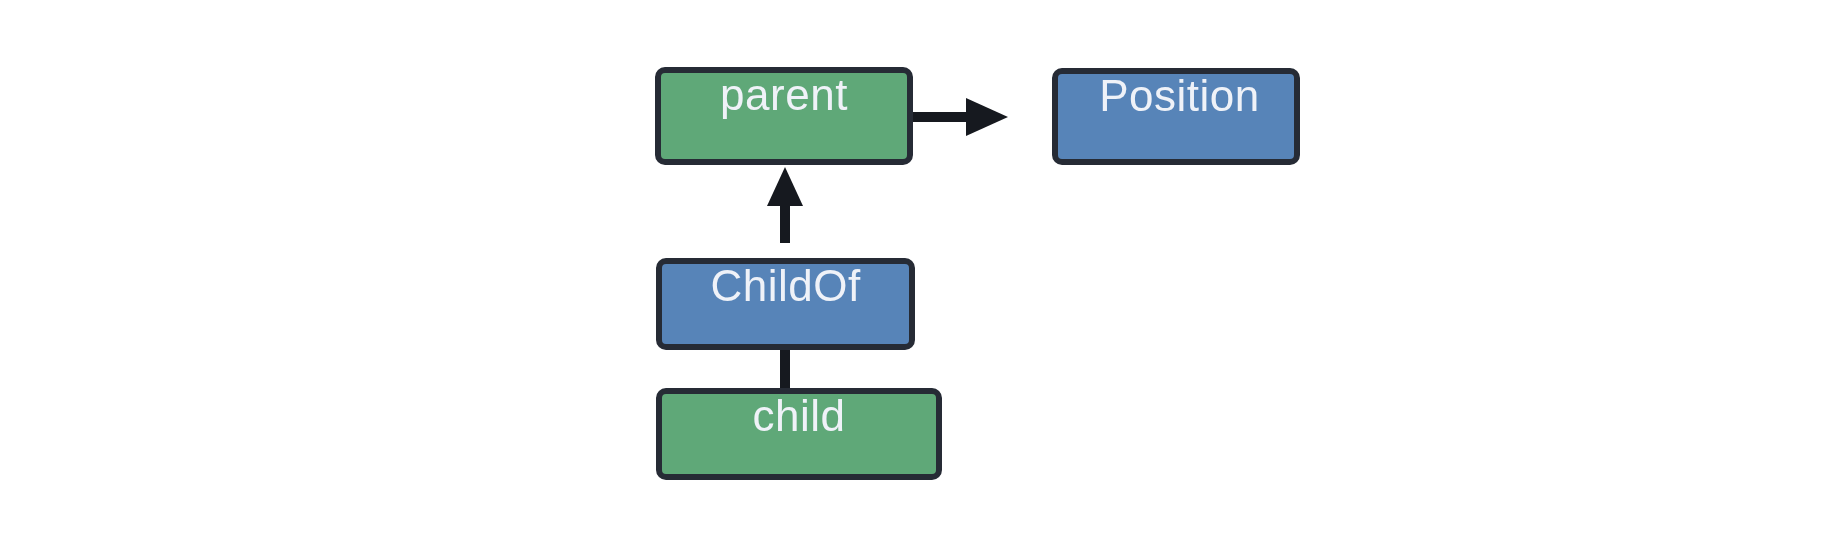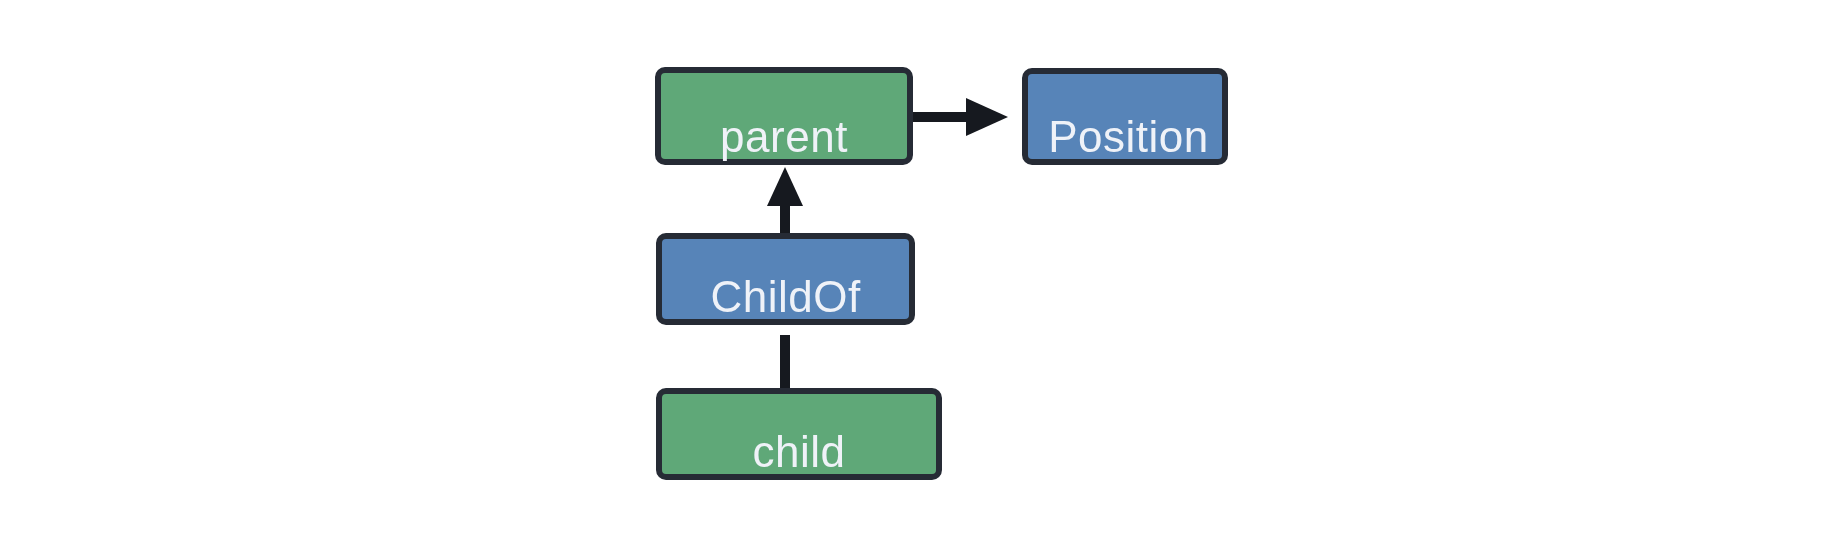--- a/index.html
+++ b/index.html
@@ -35,21 +35,21 @@
   .edge-head {
     fill: var(--edge-stroke, #16191f);
     stroke: none;
   }
   .node {
     position: absolute;
     box-sizing: border-box;
     border: 6px solid var(--node-border, #262b35);
     border-radius: 10px;
     display: flex;
-    align-items: flex-end;
+    align-items: flex-start;
     justify-content: center;
   }
   .node.green { background: var(--entity-fill, #5fa878); }
   .node.blue  { background: var(--relation-fill, #5784b8); }
   .node-label {
     color: var(--label-text, #eff2f8);
     font-size: 44px;
     line-height: 1;
     letter-spacing: 0.5px;
     user-select: none;
@@ -71,25 +71,25 @@
     </g>
     <g>
       <line class="edge-line" x1="785" y1="390" x2="785" y2="335"></line>
     </g>
   </svg>
 
   <div class="node green" style="left:655px; top:67px; width:258px; height:98px;">
     <span class="node-label">parent</span>
   </div>
 
-  <div class="node blue" style="left:1022px; top:68px; width:206px; height:97px;padding-left:7px;">
+  <div class="node blue" style="left:1052px; top:68px; width:248px; height:97px;padding-left:7px;">
     <span class="node-label">Position</span>
   </div>
 
-  <div class="node blue" style="left:656px; top:233px; width:259px; height:92px;">
+  <div class="node blue" style="left:656px; top:258px; width:259px; height:92px;">
     <span class="node-label">ChildOf</span>
   </div>
 
   <div class="node green" style="left:656px; top:388px; width:286px; height:92px;">
     <span class="node-label">child</span>
   </div>
 
 </div>
 
 </body></html>

